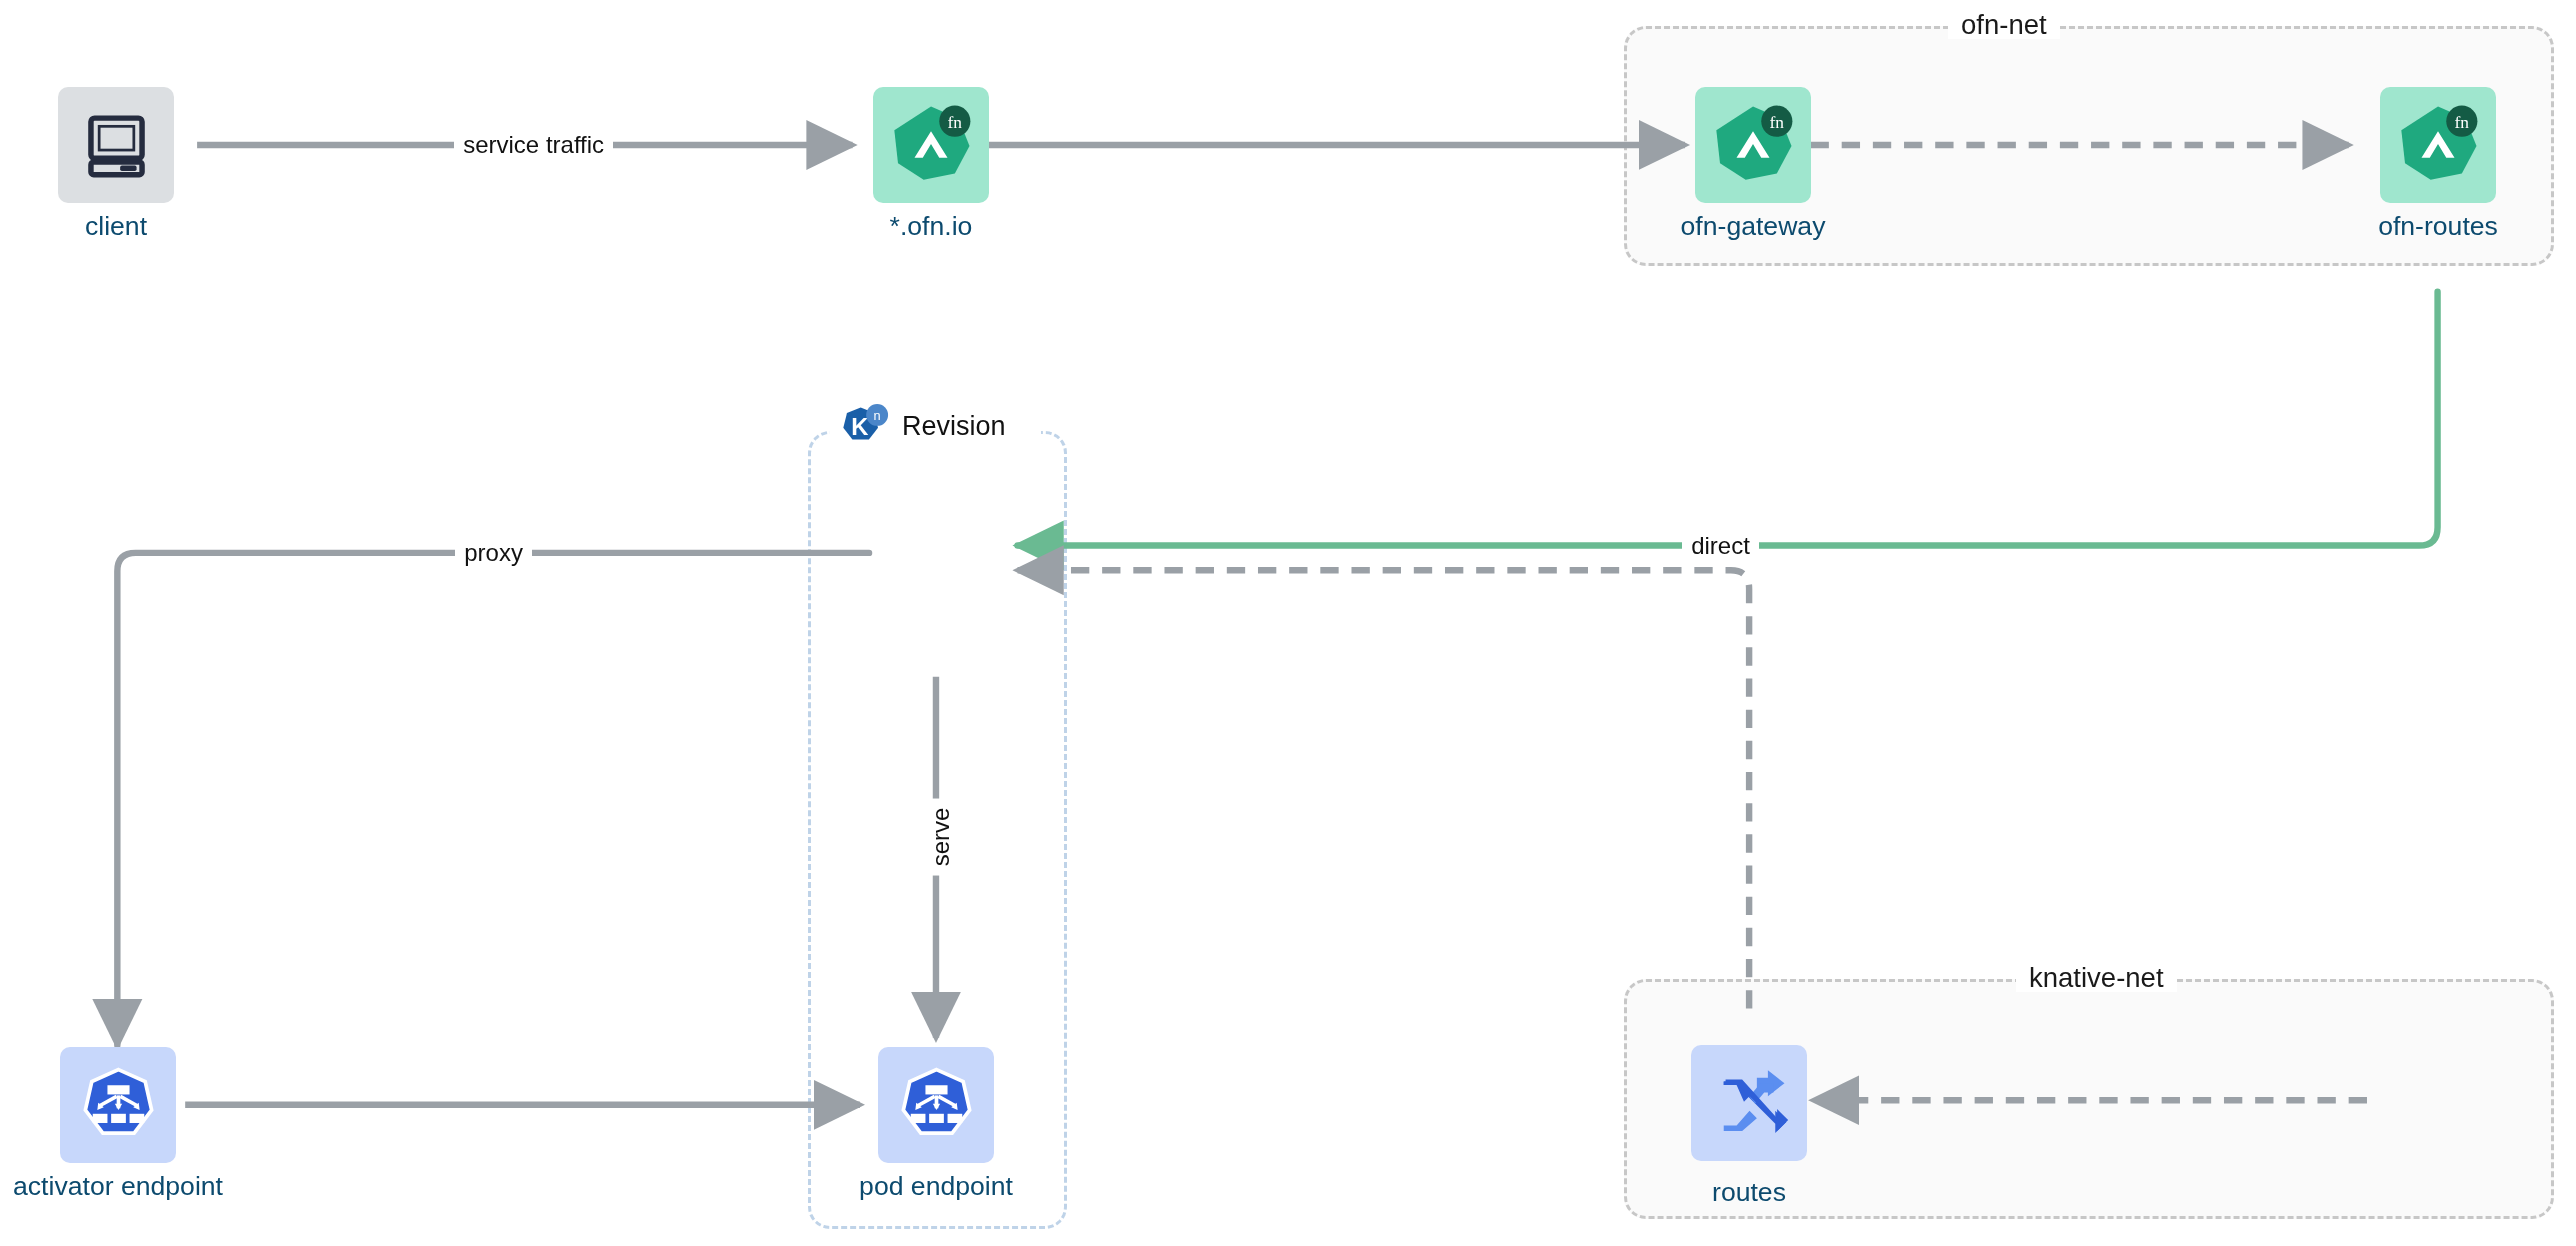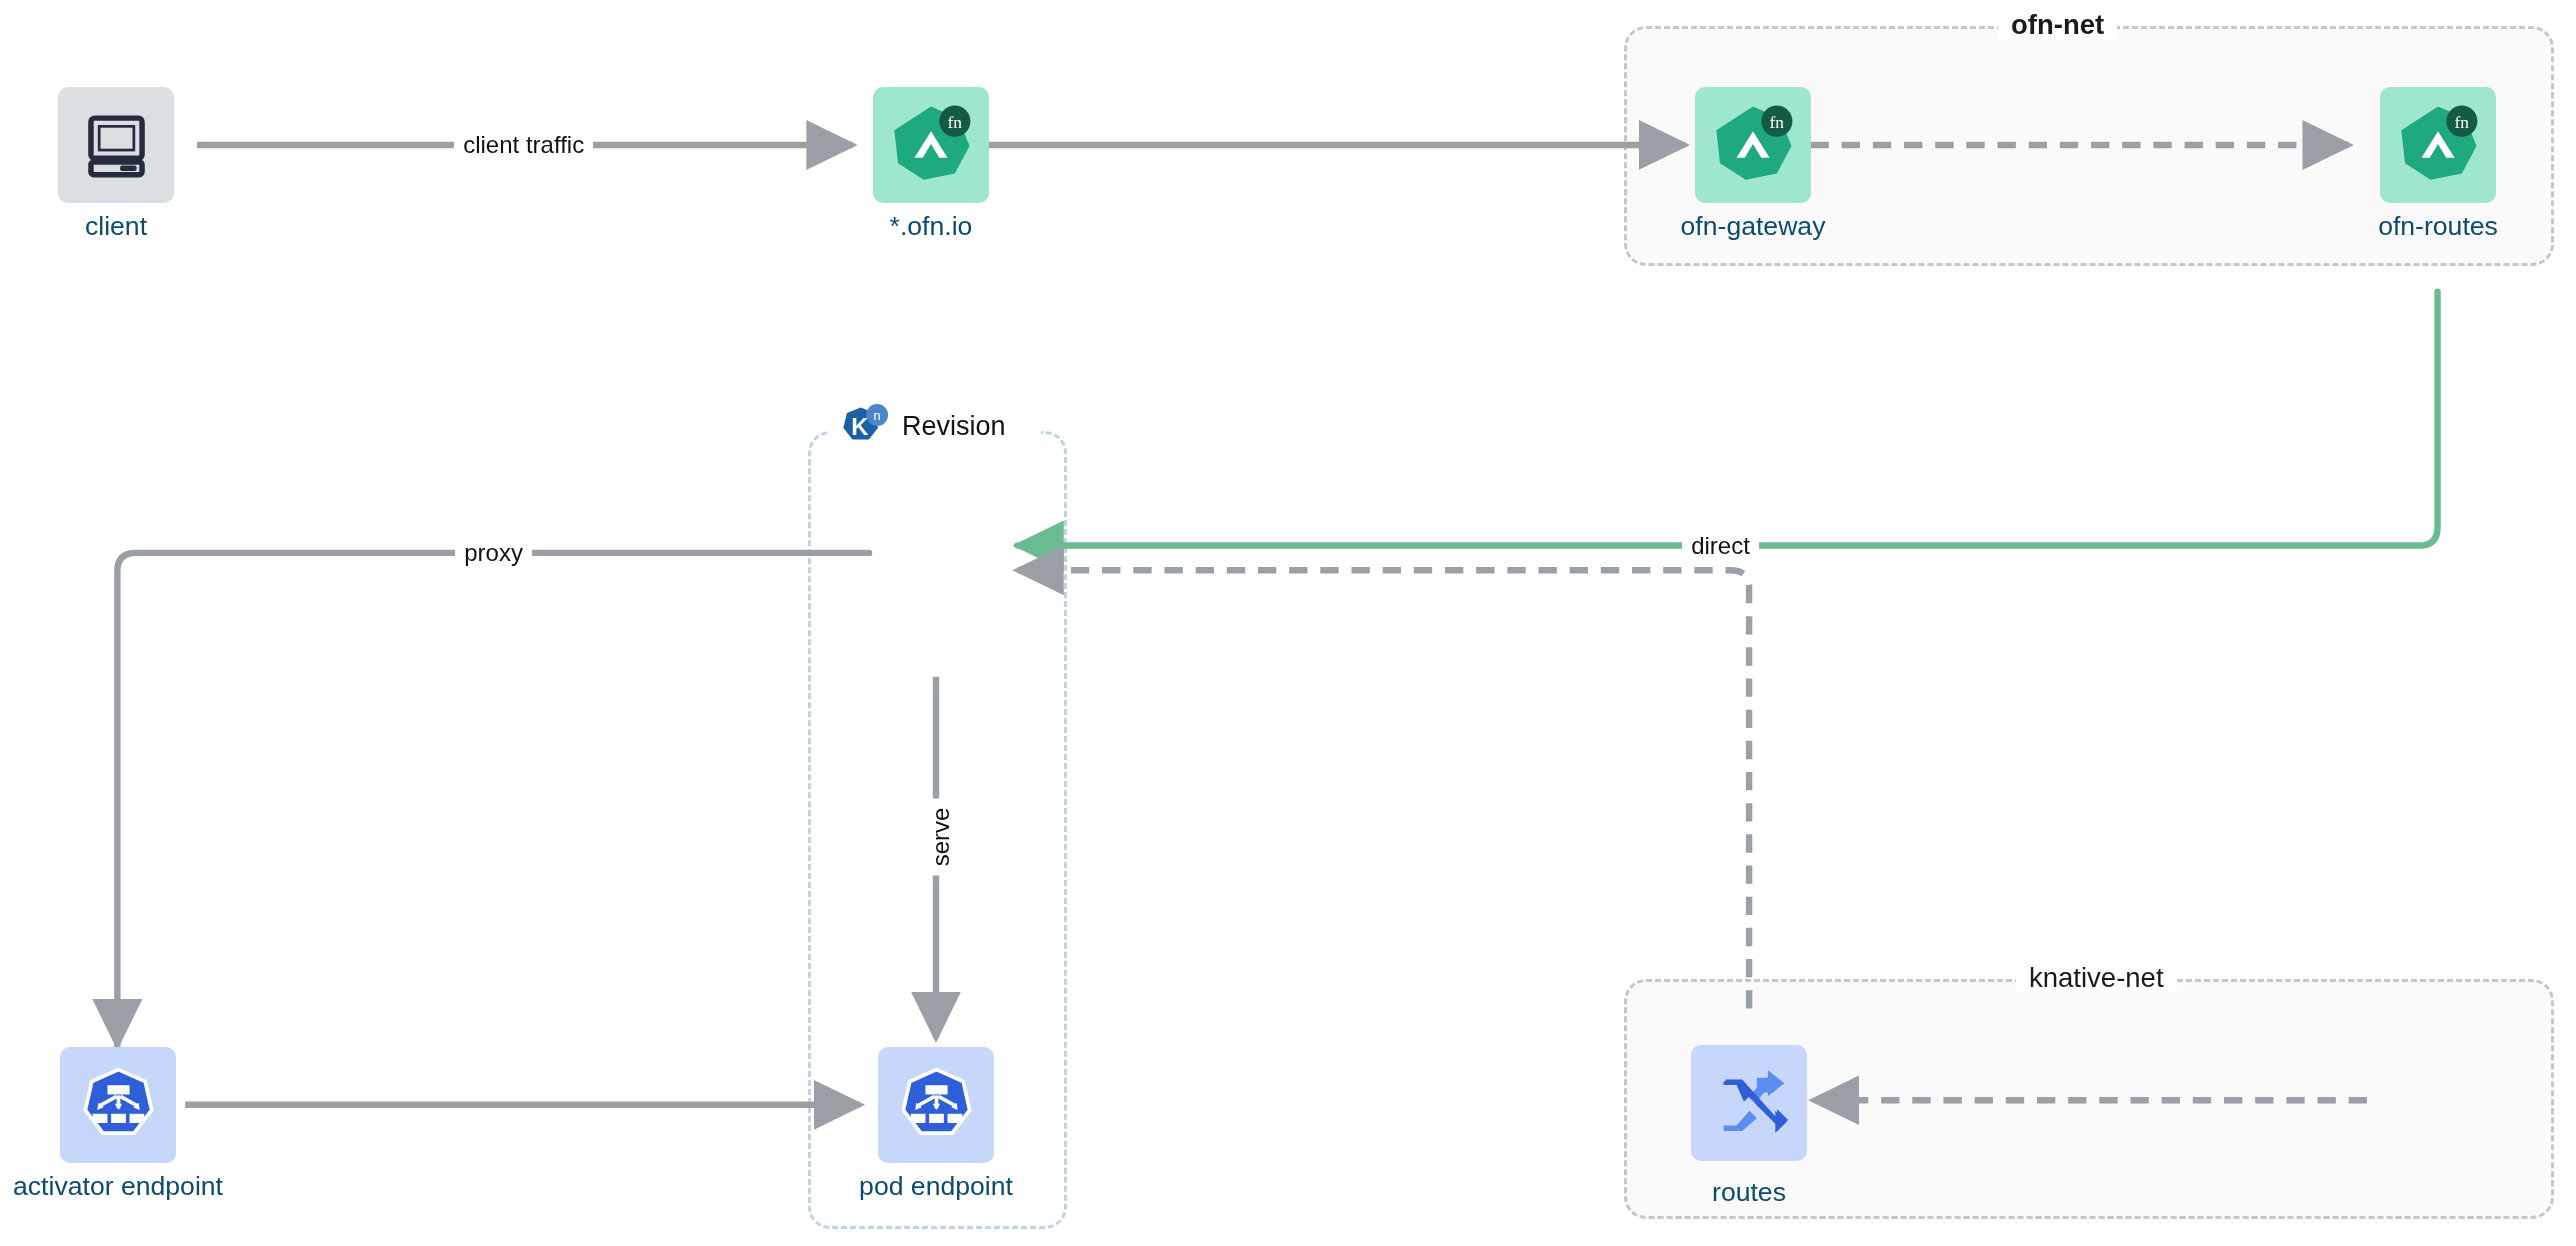--- a/index.html
+++ b/index.html
@@ -31,21 +31,21 @@
   .edge-label.vert{transform:rotate(-90deg);transform-origin:center center;}
 
   .kn-title{position:absolute;font-size:27px;color:#111;white-space:nowrap;line-height:1;}
 </style>
 </head>
 <body>
 
 <div id="canvas">
 
   <div class="group gray" style="left:1624px;top:26px;width:930px;height:240px;"></div>
-  <div class="group-label" style="left:1998px;top:11px;font-weight:bold;">ofn-net</div>
+  <div class="group-label" style="left:1948px;top:11px;">ofn-net</div>
 
   <div class="group blue" style="left:808px;top:431px;width:259px;height:798px;"></div>
 
   <div class="group gray" style="left:1624px;top:979px;width:930px;height:240px;"></div>
   <div class="group-label" style="left:2016px;top:964px;">knative-net</div>
 
   <div style="position:absolute;left:830px;top:403px;width:211px;height:53px;background:#fff;"></div>
   <div style="position:absolute;left:836px;top:403px;">
     <svg width="53" height="53" viewBox="0 0 58 58">
       <polygon points="27,5 42,11 46,27 36,40 18,40 8,27 12,11" fill="#1a5fa8"></polygon>
@@ -78,21 +78,21 @@
 
     <line x1="2582" y1="1200" x2="1978" y2="1200" stroke="#9aa0a6" stroke-width="7" stroke-dasharray="20 14" marker-end="url(#arrow-gray)"></line>
 
     <path d="M948,603 L148,603 Q128,603 128,623 L128,1140" fill="none" stroke="#9aa0a6" stroke-width="7" stroke-linecap="round" marker-end="url(#arrow-gray)"></path>
 
     <line x1="202" y1="1205" x2="938" y2="1205" stroke="#9aa0a6" stroke-width="7" marker-end="url(#arrow-gray)"></line>
 
     <line x1="1021" y1="738" x2="1021" y2="1132" stroke="#9aa0a6" stroke-width="7" marker-end="url(#arrow-gray)"></line>
   </svg>
 
-  <div class="edge-label" style="left:454px;top:133px;">client traffic</div>
+  <div class="edge-label" style="left:454px;top:133px;">service traffic</div>
   <div class="edge-label" style="left:1682px;top:534px;">direct</div>
   <div class="edge-label" style="left:455px;top:541px;">proxy</div>
   <div class="edge-label vert" style="left:902px;top:825px;">serve</div>
 
   <div class="node" style="left:58px;top:87px;">
     <div class="tile gray">
       <svg width="73" height="73" viewBox="0 0 80 80">
         <rect x="12" y="10" width="56" height="44" rx="4" fill="none" stroke="#252c3f" stroke-width="6"></rect>
         <rect x="21" y="19" width="38" height="26" fill="#dcdfe2" stroke="#252c3f" stroke-width="3"></rect>
         <rect x="12" y="58" width="56" height="14" rx="3" fill="none" stroke="#252c3f" stroke-width="6"></rect>

